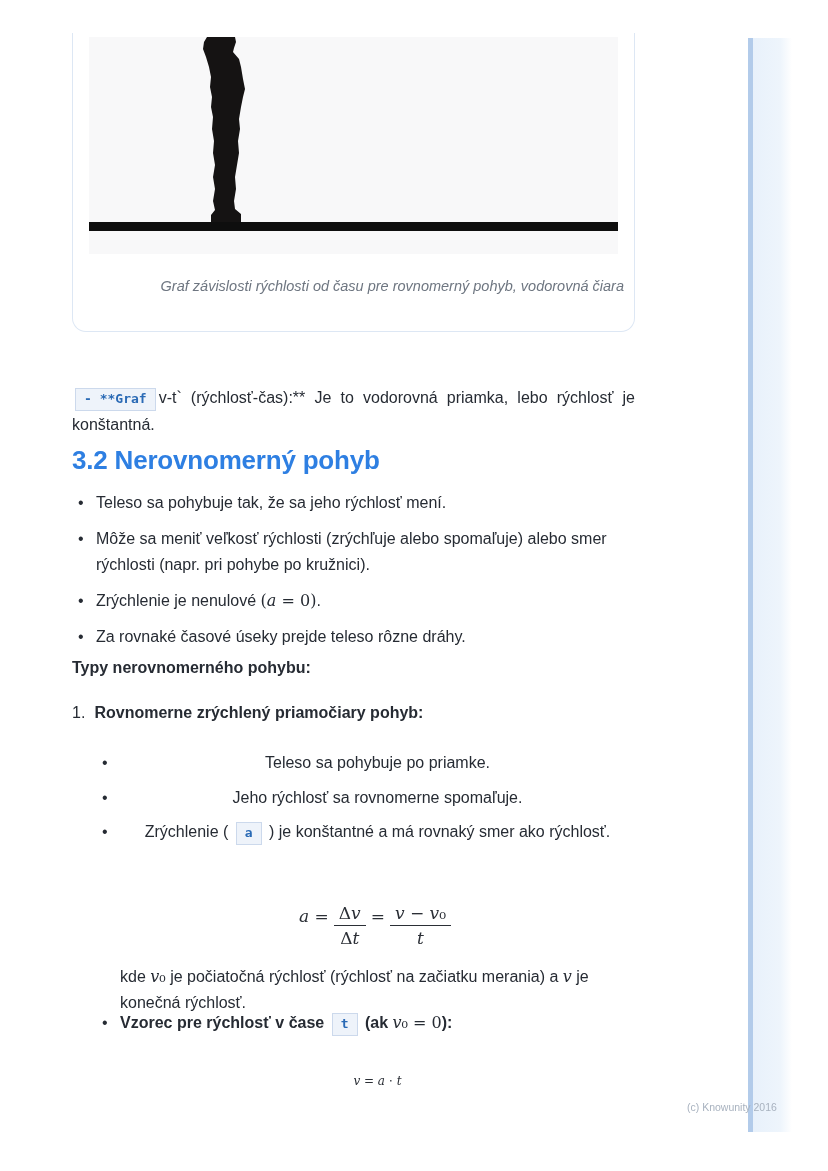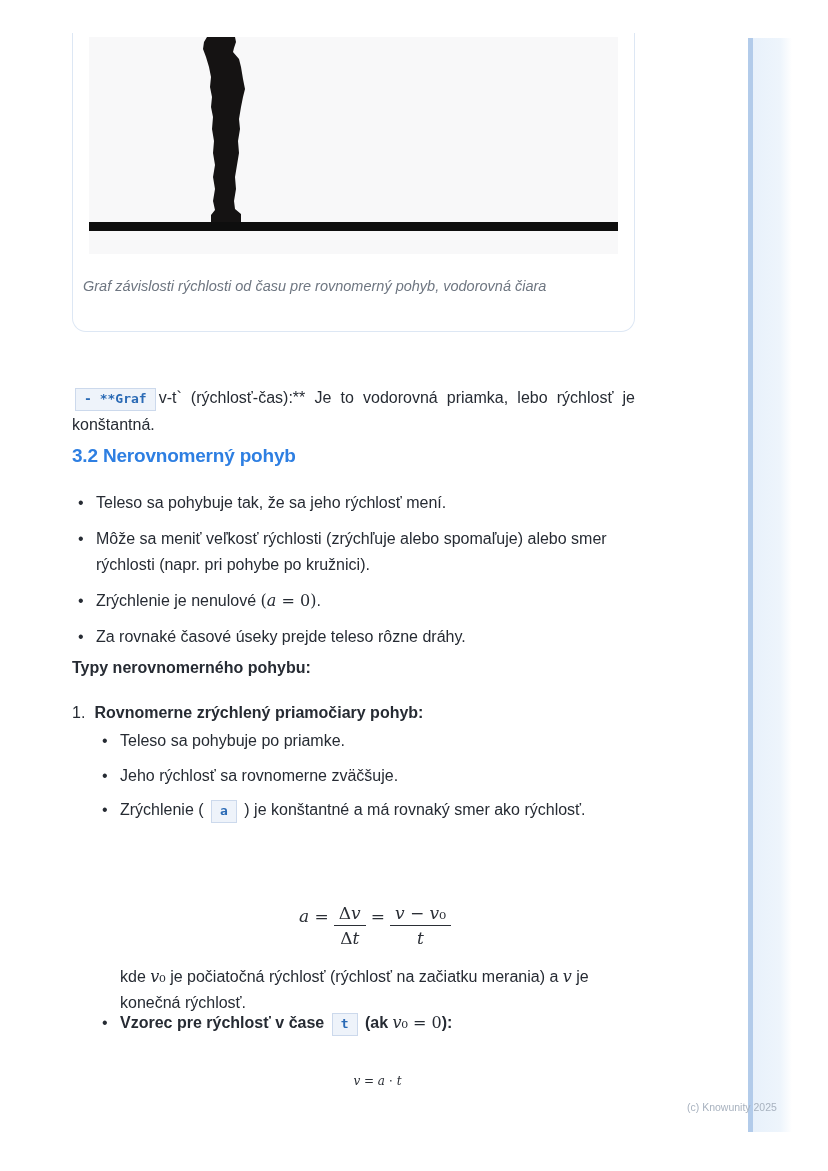--- a/index.html
+++ b/index.html
@@ -19,21 +19,21 @@
     border-radius:0 0 14px 14px;
     box-sizing:border-box;
   }
   .figure-img{
     position:relative;margin:4px 16px 0 16px;height:217px;
     background:#f8f8f9;overflow:hidden;
   }
   .silhouette{position:absolute;left:110px;top:0;}
   .ground-line{position:absolute;left:0;right:0;top:185px;height:9px;background:#0e0e0e;}
   .figure-caption{
-    margin-top:22px;text-align:left;
+    margin-top:22px;text-align:right;
     font-style:italic;color:#6e7681;font-size:14.5px;line-height:1.4;
     padding:0 10px;
   }
 
   
   .seg-c{
     font-family:"DejaVu Sans Mono", monospace;
     font-size:13px;font-weight:bold;color:#2a6ab5;
     background:#eef3fa;border:1px solid #ccd9ec;border-radius:0;
     padding:2px 8px;margin:0 3px;white-space:pre;
@@ -41,31 +41,31 @@
   }
   .seg-i{}
   .seg-b{font-weight:700;}
   .seg-m{font-family:"DejaVu Serif", serif;font-style:italic;}
   .seg-r{font-family:"DejaVu Serif", serif;font-style:normal;}
 
   
   .intro{left:72px;top:368px;width:563px;line-height:1.7;text-align:justify;}
   .section-heading{
     left:72px;top:445px;width:563px;margin:0;
-    color:#2e7fe2;font-size:19px;font-weight:700;letter-spacing:-0.2px;
+    color:#2e7fe2;font-size:26px;font-weight:700;letter-spacing:-0.2px;
   }
   .bullet-list{left:72px;top:490px;width:563px;}
   .li{position:relative;padding-left:24px;margin-bottom:10px;line-height:1.62;}
   .li::before{content:"•";position:absolute;left:6px;top:0;color:#262b33;}
   .typy{left:72px;top:659px;width:563px;font-weight:700;}
   .numbered{left:72px;top:700px;width:563px;}
   .num-row{line-height:1.6;}
   .num-marker{display:inline-block;min-width:18px;}
   .num-title{font-weight:700;}
-  .sub-list{margin-top:2px;}
+  .sub-list{margin-top:24px;text-align:center;}
   .sub-li{position:relative;padding-left:48px;margin-bottom:9px;line-height:1.62;}
   .sub-li::before{content:"•";position:absolute;left:30px;top:0;color:#262b33;}
 
   
   .formula{
     left:120px;top:884px;width:515px;
     display:flex;justify-content:center;align-items:center;
     font-family:"DejaVu Serif", serif;font-size:17px;color:#2b2f36;
   }
   .formula-2{left:120px;top:1074px;width:515px;text-align:center;
@@ -117,21 +117,21 @@
 
 <div class="abs typy">Typy nerovnomerného pohybu:</div>
 
 <div class="abs numbered">
   <div class="num-row">
     <span class="num-marker">1.</span>
     <span class="num-title">Rovnomerne zrýchlený priamočiary pohyb:</span>
   </div>
   <div class="sub-list">
     <div class="sub-li"><span>Teleso sa pohybuje po priamke.</span></div>
-    <div class="sub-li"><span>Jeho rýchlosť sa </span><span class="seg-i">rovnomerne zväčšuje</span><span>.</span></div>
+    <div class="sub-li"><span>Jeho rýchlosť sa </span><span class="seg-i">rovnomerne spomaľuje</span><span>.</span></div>
     <div class="sub-li"><span>Zrýchlenie ( </span><span class="seg-c">a</span><span> ) je </span><span class="seg-i">konštantné</span><span> a má rovnaký smer ako rýchlosť.</span></div>
   </div>
 </div>
 
 <div class="abs formula">
   <span><span class="seg-m">a</span><span class="seg-r"> = </span></span>
   <span class="frac">
     <span class="num"><span class="seg-r">Δ</span><span class="seg-m">v</span></span>
     <span class="den"><span class="seg-r">Δ</span><span class="seg-m">t</span></span>
   </span>
@@ -143,15 +143,15 @@
 </div>
 
 <p class="abs kde"><span>kde </span><span class="seg-m">v</span><span class="seg-r">₀</span><span> je počiatočná rýchlosť (rýchlosť na začiatku merania) a </span><span class="seg-m">v</span><span> je konečná rýchlosť.</span></p>
 
 <div class="abs vz2">
   <div class="sub-li" style="margin-bottom:5px"><span class="seg-b">Vzorec pre rýchlosť v čase </span><span class="seg-c">t</span><span class="seg-b"> (ak </span><span class="seg-m">v</span><span class="seg-r">₀ = 0</span><span class="seg-b">):</span></div>
 </div>
 
 <div class="abs formula-2"><span class="seg-m">v</span><span class="seg-r"> = </span><span class="seg-m">a</span><span class="seg-r"> ⋅ </span><span class="seg-m">t</span></div>
 
-<div class="abs watermark">(c) Knowunity 2025</div>
+<div class="abs watermark">(c) Knowunity 2016</div>
 
 <div class="abs scroll-strip"></div>
 
 </body></html>

